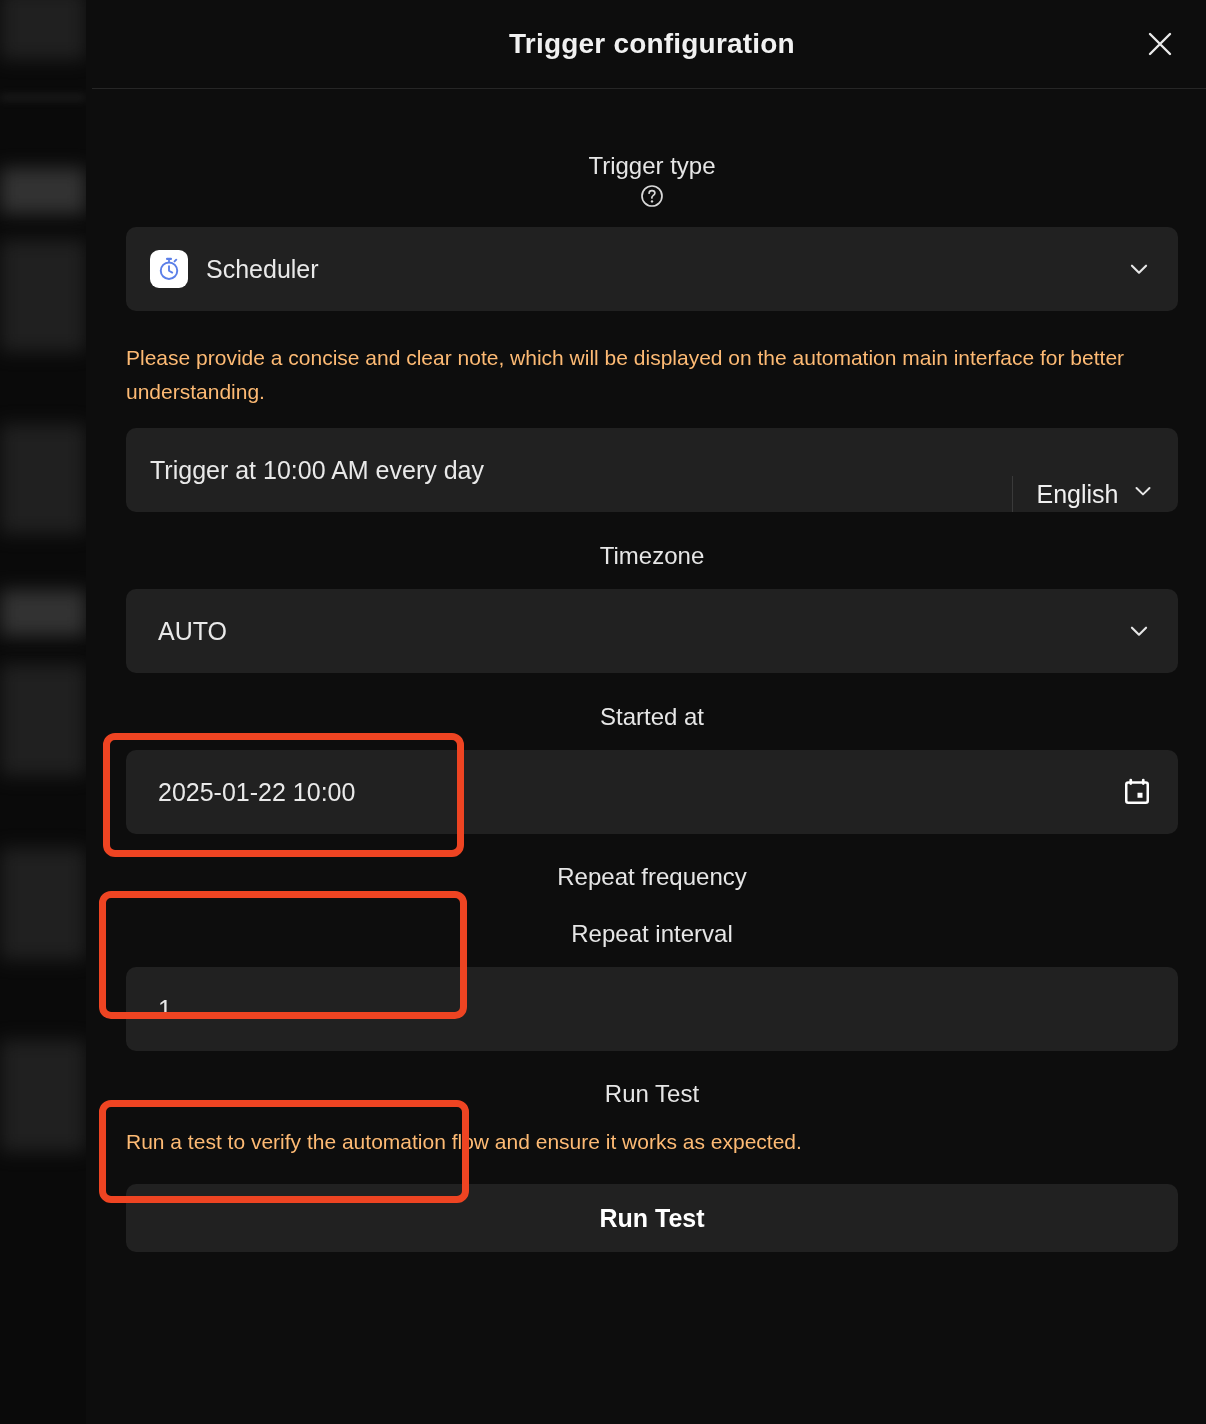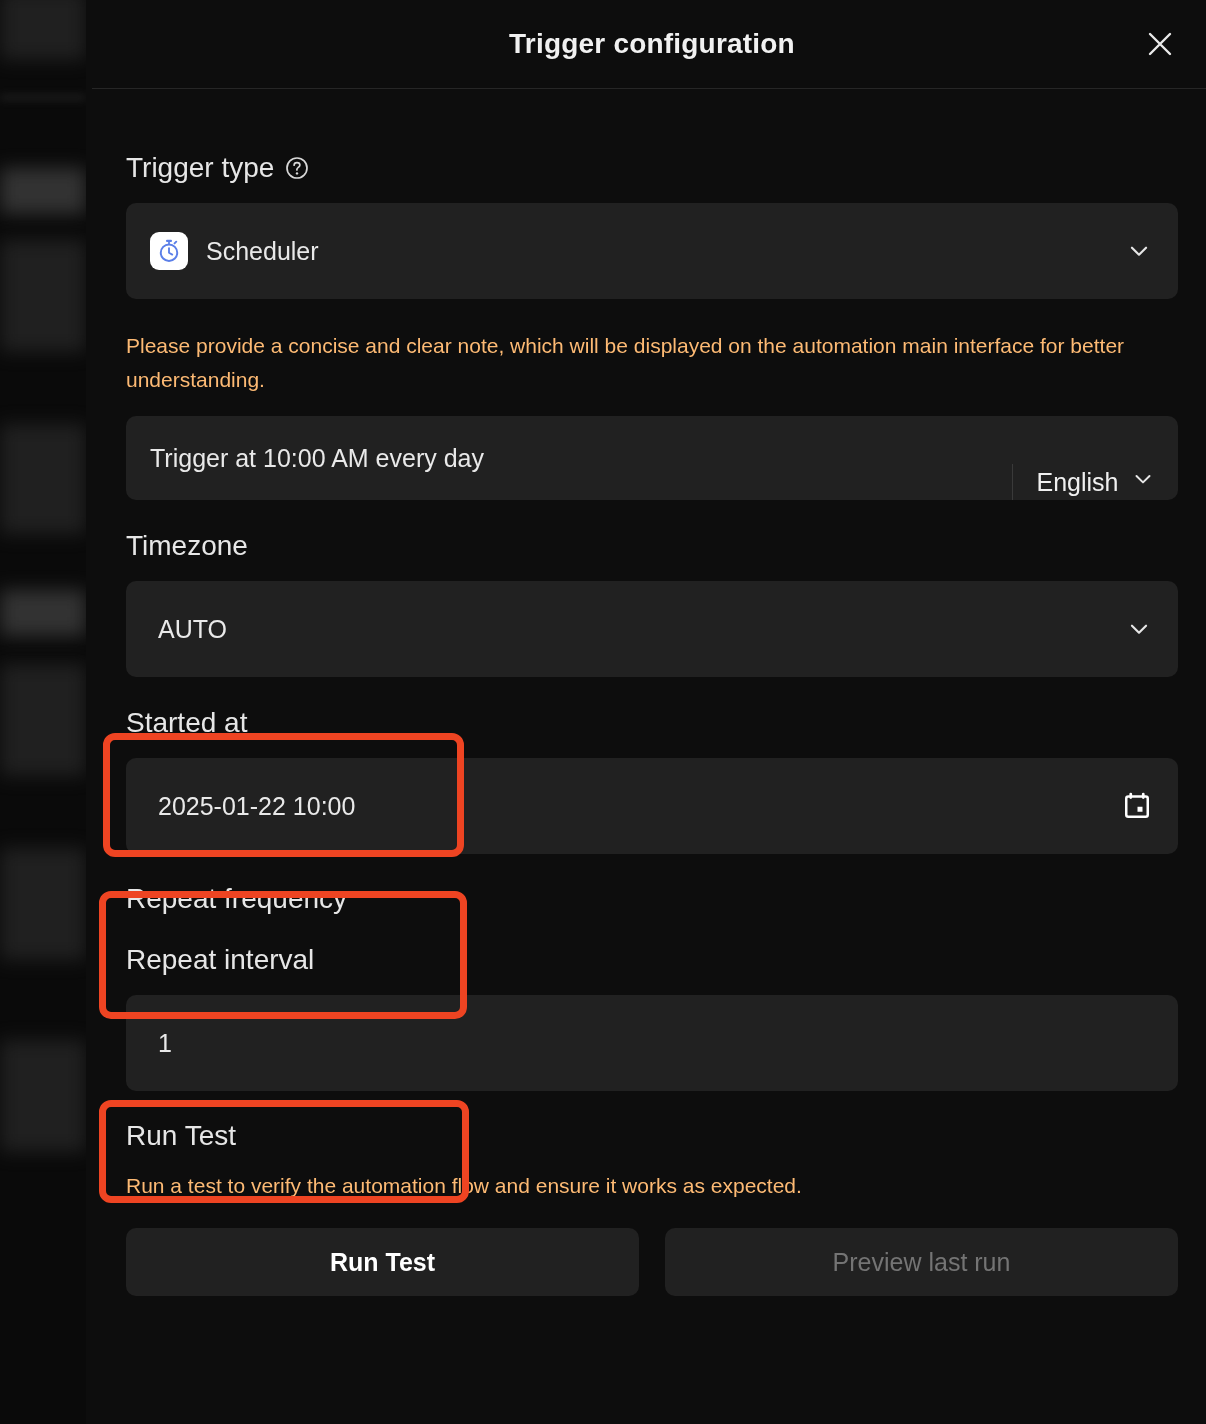--- a/index.html
+++ b/index.html
@@ -71,42 +71,43 @@
     display: flex; align-items: center; justify-content: center;
     cursor: pointer;
   }
   #close-btn svg { display: block; }
 
   #modal-body {
     padding: 63px 34px 0 34px;
   }
 
   .field-label {
-    font-size: 28px;
+    font-size: 24px;
     color: #e6e6e6;
     display: flex;
     align-items: center;
-    gap: 11px;
+    gap: 4px;
     margin-bottom: 19px;
+    flex-direction: column;
   }
   .help-icon { display: inline-flex; }
 
   .field-desc {
     font-size: 21px;
     line-height: 1.62;
     color: #fdba74;
     margin-bottom: 19px;
     max-width: 1010px;
   }
 
   .control {
     position: relative;
     background: #212121;
     border-radius: 10px;
-    height: 96px;
+    height: 84px;
     display: flex;
     align-items: center;
     padding: 0 24px;
   }
   .control .value {
     font-size: 25px;
     color: #e9e9e9;
   }
   .chevron {
     position: absolute;
@@ -319,21 +320,20 @@
       </div>
     </div>
 
     <div class="section">
       <div class="field-label" style="margin-bottom:17px">
         <span>Run Test</span>
       </div>
       <div class="field-desc" style="margin-bottom:0">Run a test to verify the automation flow and ensure it works as expected.</div>
       <div class="btn-row">
         <div class="btn primary">Run Test</div>
-        <div class="btn disabled">Preview last run</div>
       </div>
     </div>
 
   </div>
 
   <div class="annot" style="left:11px;  top:733px;  width:361px; height:124px;"></div>
   <div class="annot" style="left:7px;   top:891px;  width:368px; height:128px;"></div>
   <div class="annot" style="left:7px;   top:1100px; width:370px; height:103px;"></div>
 
 </div>

